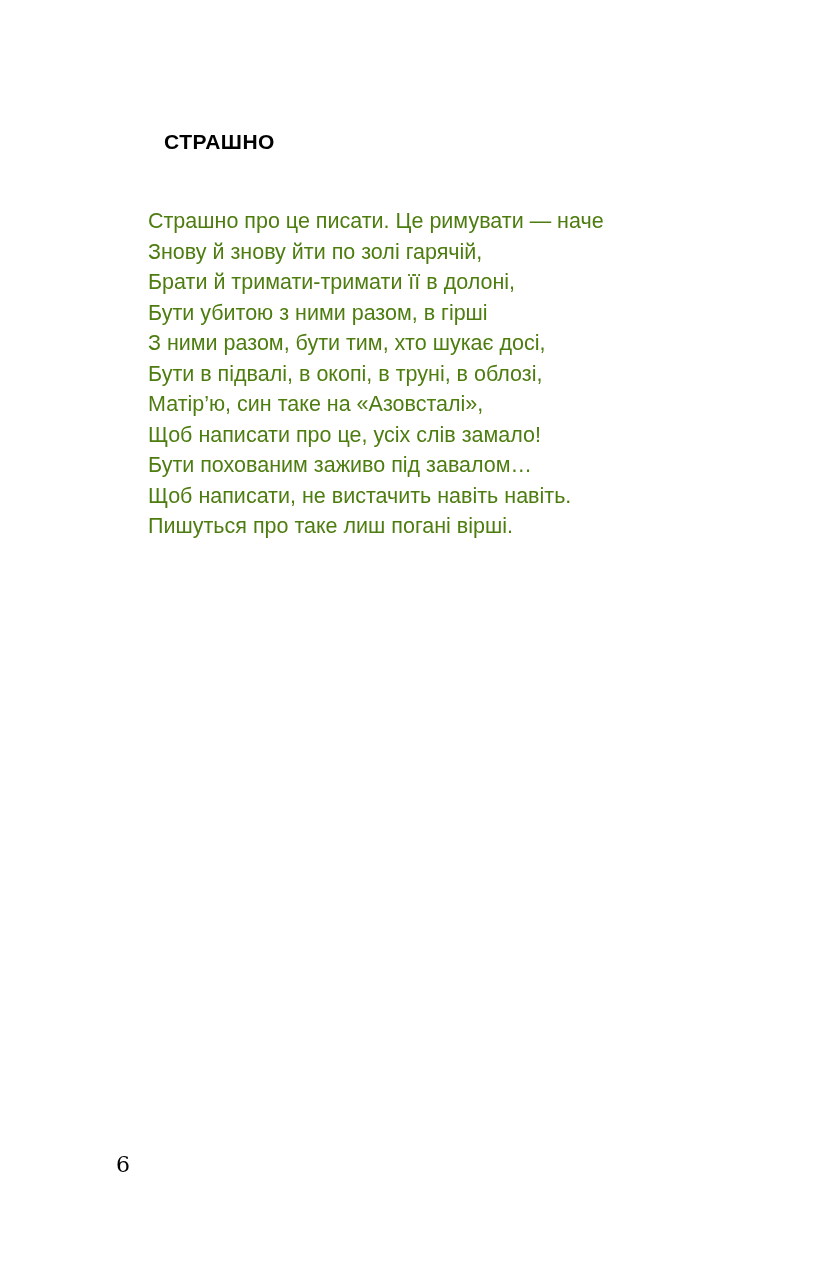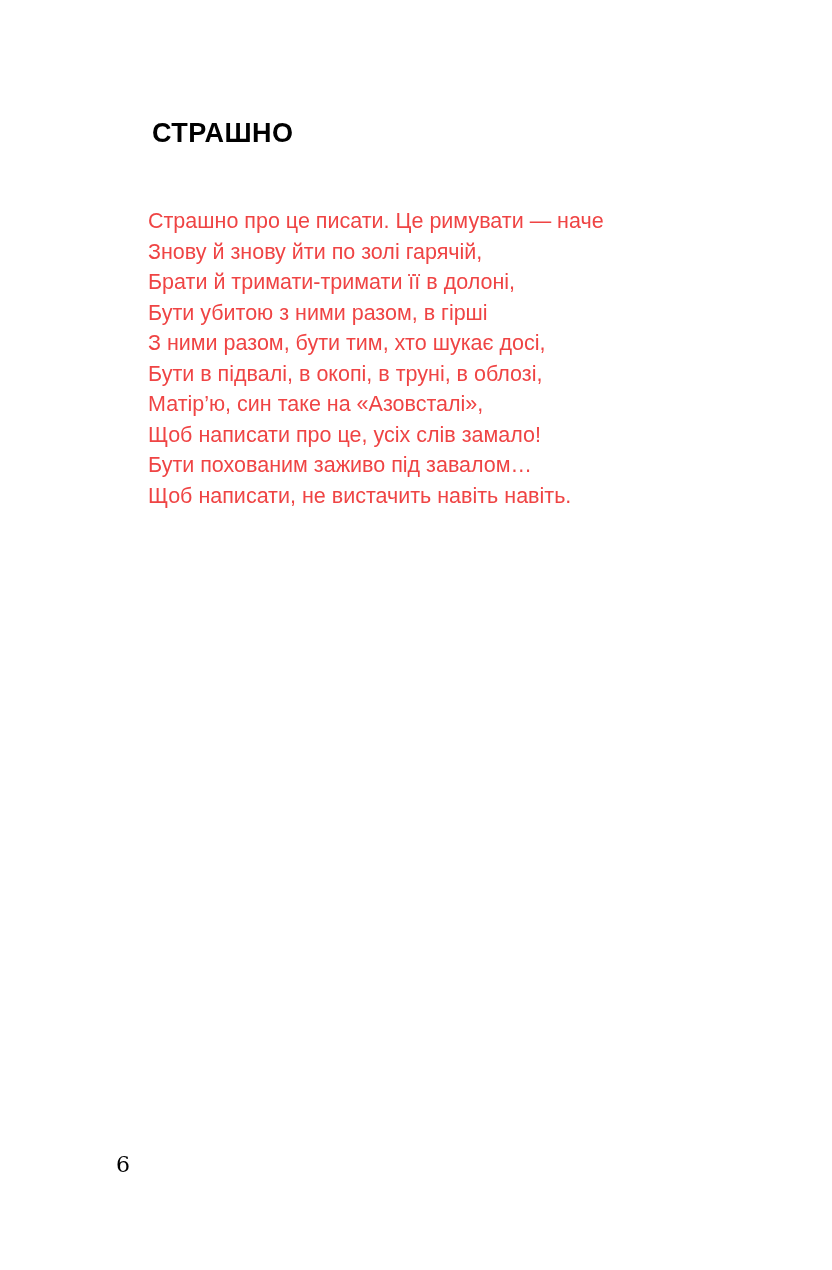--- a/index.html
+++ b/index.html
@@ -13,37 +13,37 @@
     height: 1270px;
     background: #ffffff;
     overflow: hidden;
     font-family: "Liberation Sans", "DejaVu Sans", sans-serif;
     color: #000000;
   }
   .poem-title {
     position: absolute;
     left: 148px;
     top: 114px;
-    margin: 4px;
-    font-size: 27px;
+    margin: 16px;
+    font-size: 21px;
     font-weight: 700;
     letter-spacing: 0.5px;
     color: #000000;
   }
   .poem-body {
     position: absolute;
     left: 148px;
     top: 206px;
     width: 560px;
   }
   .poem-line {
     font-size: 21.5px;
     line-height: 30.5px;
     white-space: pre;
-    color: #ef4444;
+    color: #4d7c0f;
   }
   .page-number {
     position: absolute;
     left: 116px;
     top: 1152px;
     font-family: "DejaVu Serif", "Liberation Serif", serif;
     font-size: 22px;
     color: #000000;
   }
 </style>
@@ -58,17 +58,18 @@
     <div class="poem-line">Страшно про це писати. Це римувати — наче</div>
     <div class="poem-line">Знову й знову йти по золі гарячій,</div>
     <div class="poem-line">Брати й тримати-тримати її в долоні,</div>
     <div class="poem-line">Бути убитою з ними разом, в гірші</div>
     <div class="poem-line">З ними разом, бути тим, хто шукає досі,</div>
     <div class="poem-line">Бути в підвалі, в окопі, в труні, в облозі,</div>
     <div class="poem-line">Матір’ю, син таке на «Азовсталі»,</div>
     <div class="poem-line">Щоб написати про це, усіх слів замало!</div>
     <div class="poem-line">Бути похованим заживо під завалом…</div>
     <div class="poem-line">Щоб написати, не вистачить навіть навіть.</div>
+    <div class="poem-line">Пишуться про таке лиш погані вірші.</div>
   </div>
 
   <div class="page-number">6</div>
 
 </div>
 
 </body></html>

